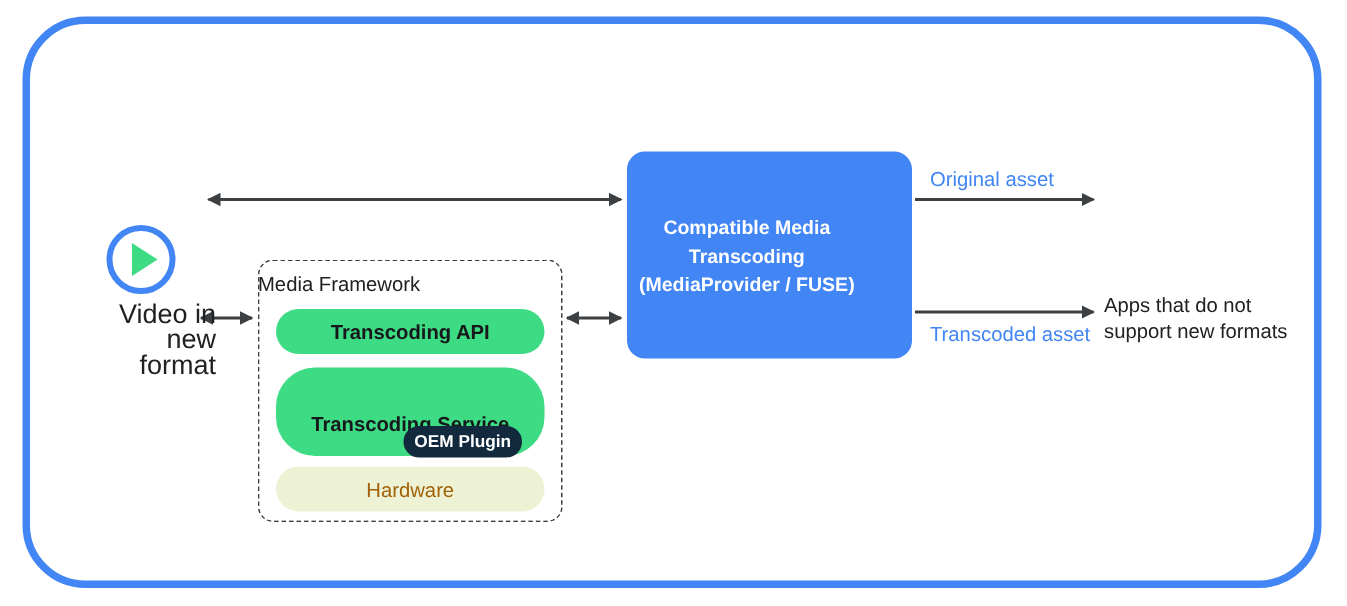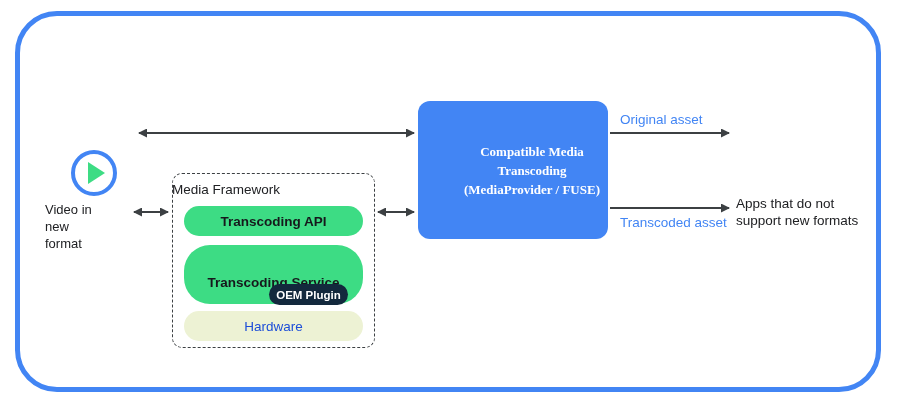--- a/index.html
+++ b/index.html
@@ -29,21 +29,21 @@
   .play-tri{
     width:0;height:0;margin-left:4px;
     border-top:11px solid transparent;
     border-bottom:11px solid transparent;
     border-left:17px solid #3DDC84;
   }
 
   
   .video-caption{
     left:45px;top:201px;width:99px;
-    text-align:left;color:#202124;font-size:13px;line-height:17px;
+    text-align:right;color:#202124;font-size:18px;line-height:17px;
   }
 
   
   .framework-box{
     left:172px;top:173px;width:203px;height:175px;
     border:1.4px dashed #3c4043;border-radius:10px;
     background:#ffffff;
   }
   .framework-title{
     left:172px;top:182px;width:203px;text-align:left;
@@ -64,30 +64,30 @@
     background:#3DDC84;color:#16181c;font-size:13.5px;font-weight:bold;
     align-items:flex-start;padding-top:30px;border-radius:26px;
   }
   .pill-oem{
     left:269px;top:284px;width:79px;height:21px;border-radius:11px;
     background:#13293D;color:#ffffff;font-size:11.5px;font-weight:bold;
     z-index:3;
   }
   .pill-hardware{
     left:184px;top:311px;width:179px;height:30px;
-    background:#EDF2D4;color:#1d4ed8;font-size:13.5px;
+    background:#EDF2D4;color:#a16207;font-size:13.5px;
   }
 
   
   .cmt-box{
     left:418px;top:101px;width:190px;height:138px;
     background:#4285F4;border-radius:12px;
-    display:flex;align-items:center;justify-content:flex-end;
+    display:flex;align-items:center;justify-content:flex-start;
     color:#ffffff;font-size:13px;font-weight:bold;line-height:19px;
-    text-align:center;padding:0 8px;font-family:Liberation Serif, serif;
+    text-align:center;padding:0 8px;
   }
 
   
   .asset-label{color:#4285F4;font-size:13.5px;white-space:nowrap;}
   .label-original{left:620px;top:112px;}
   .label-transcoded{left:620px;top:215px;}
   .apps-label{color:#202124;font-size:13.5px;line-height:17px;white-space:nowrap;}
   .label-apps-support{left:736px;top:117px;}
   .label-apps-nosupport{left:736px;top:195px;}
 

